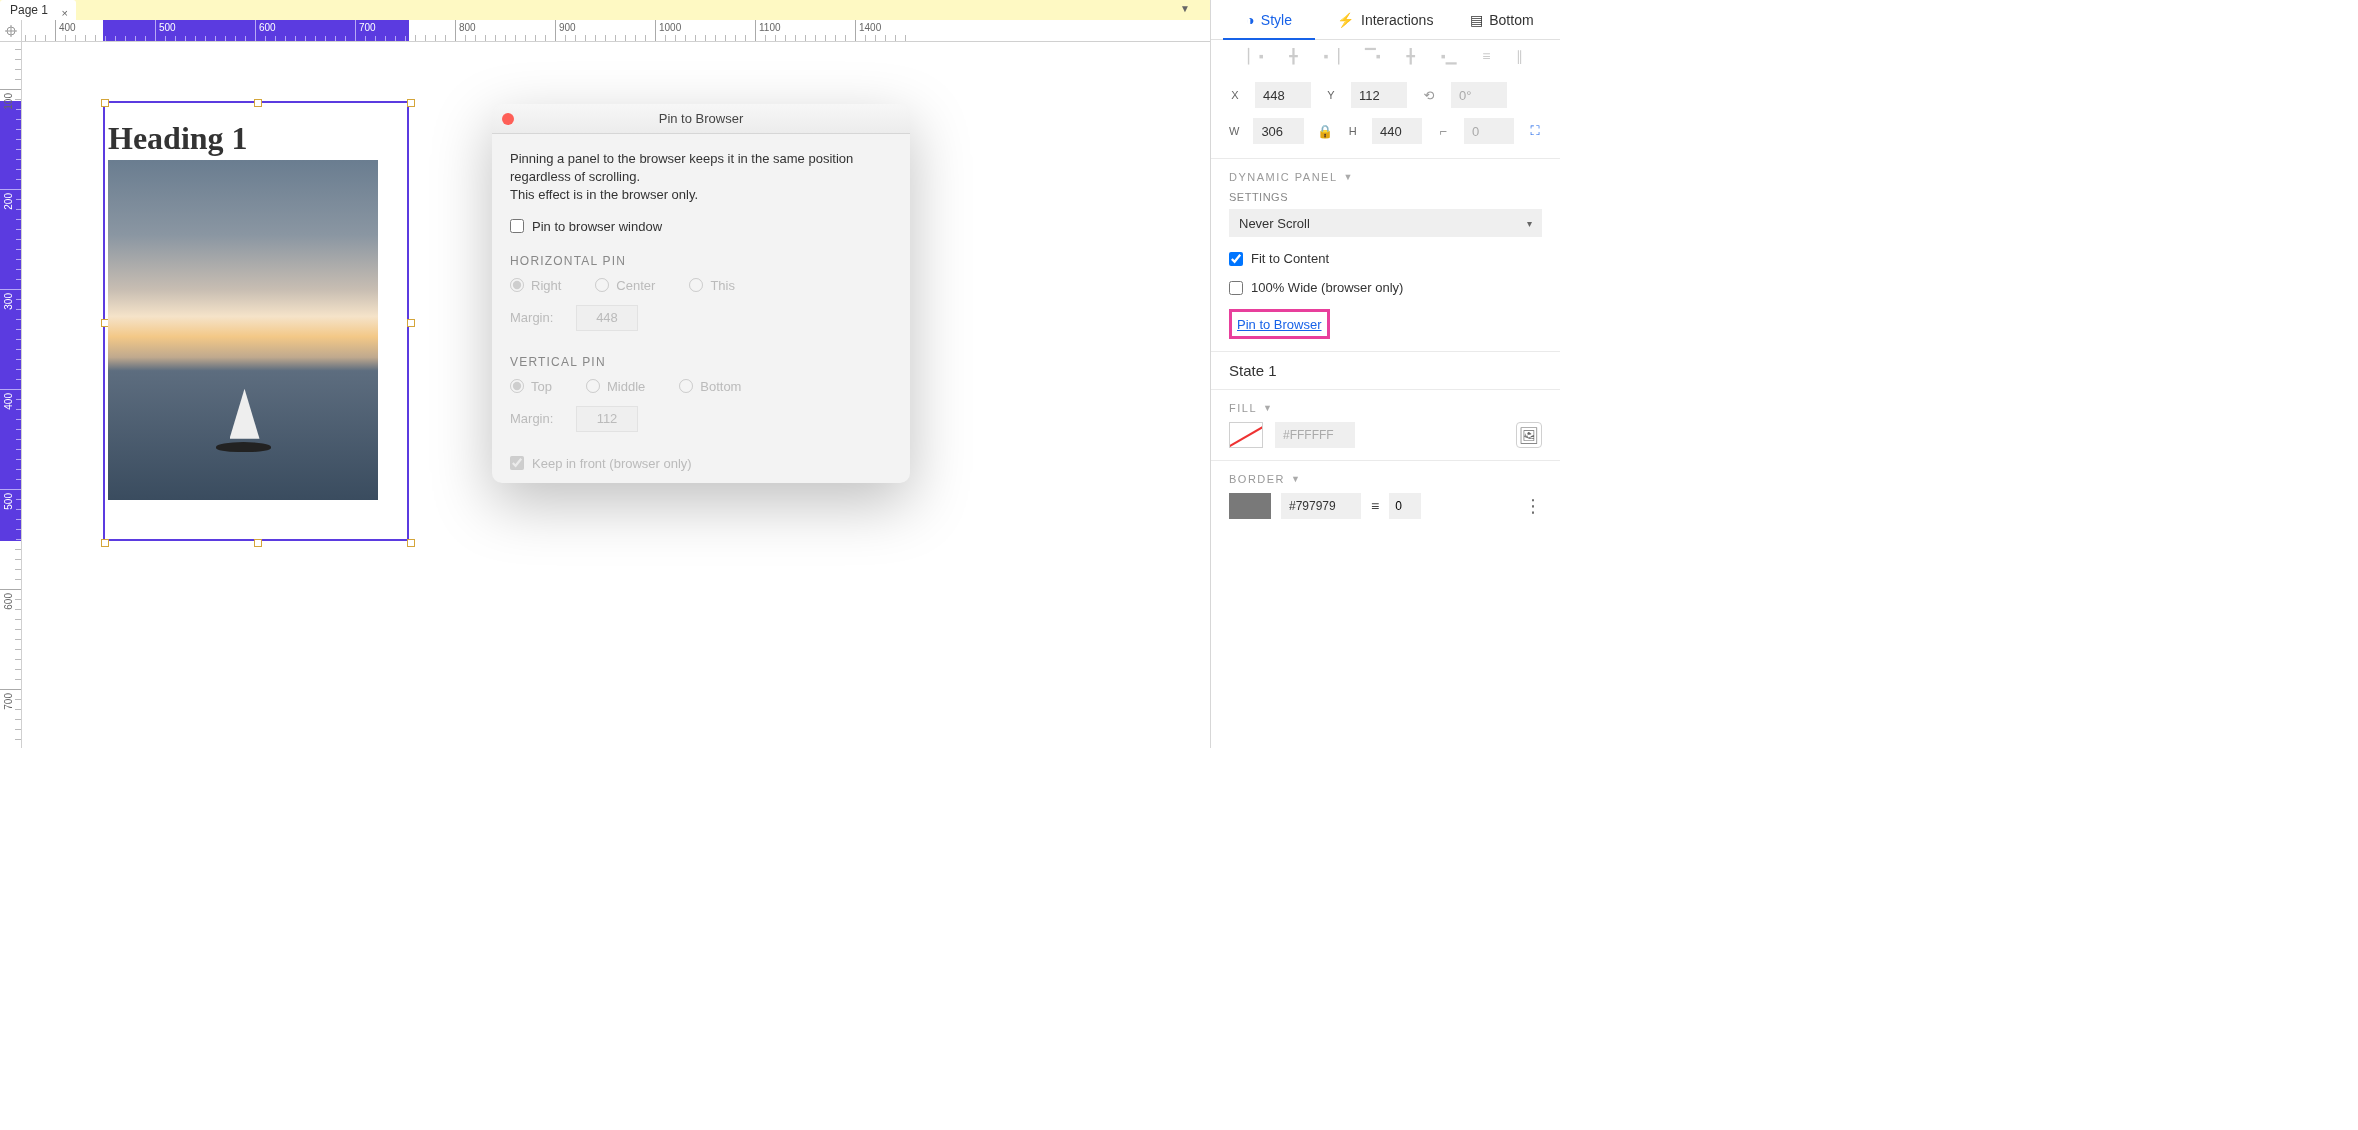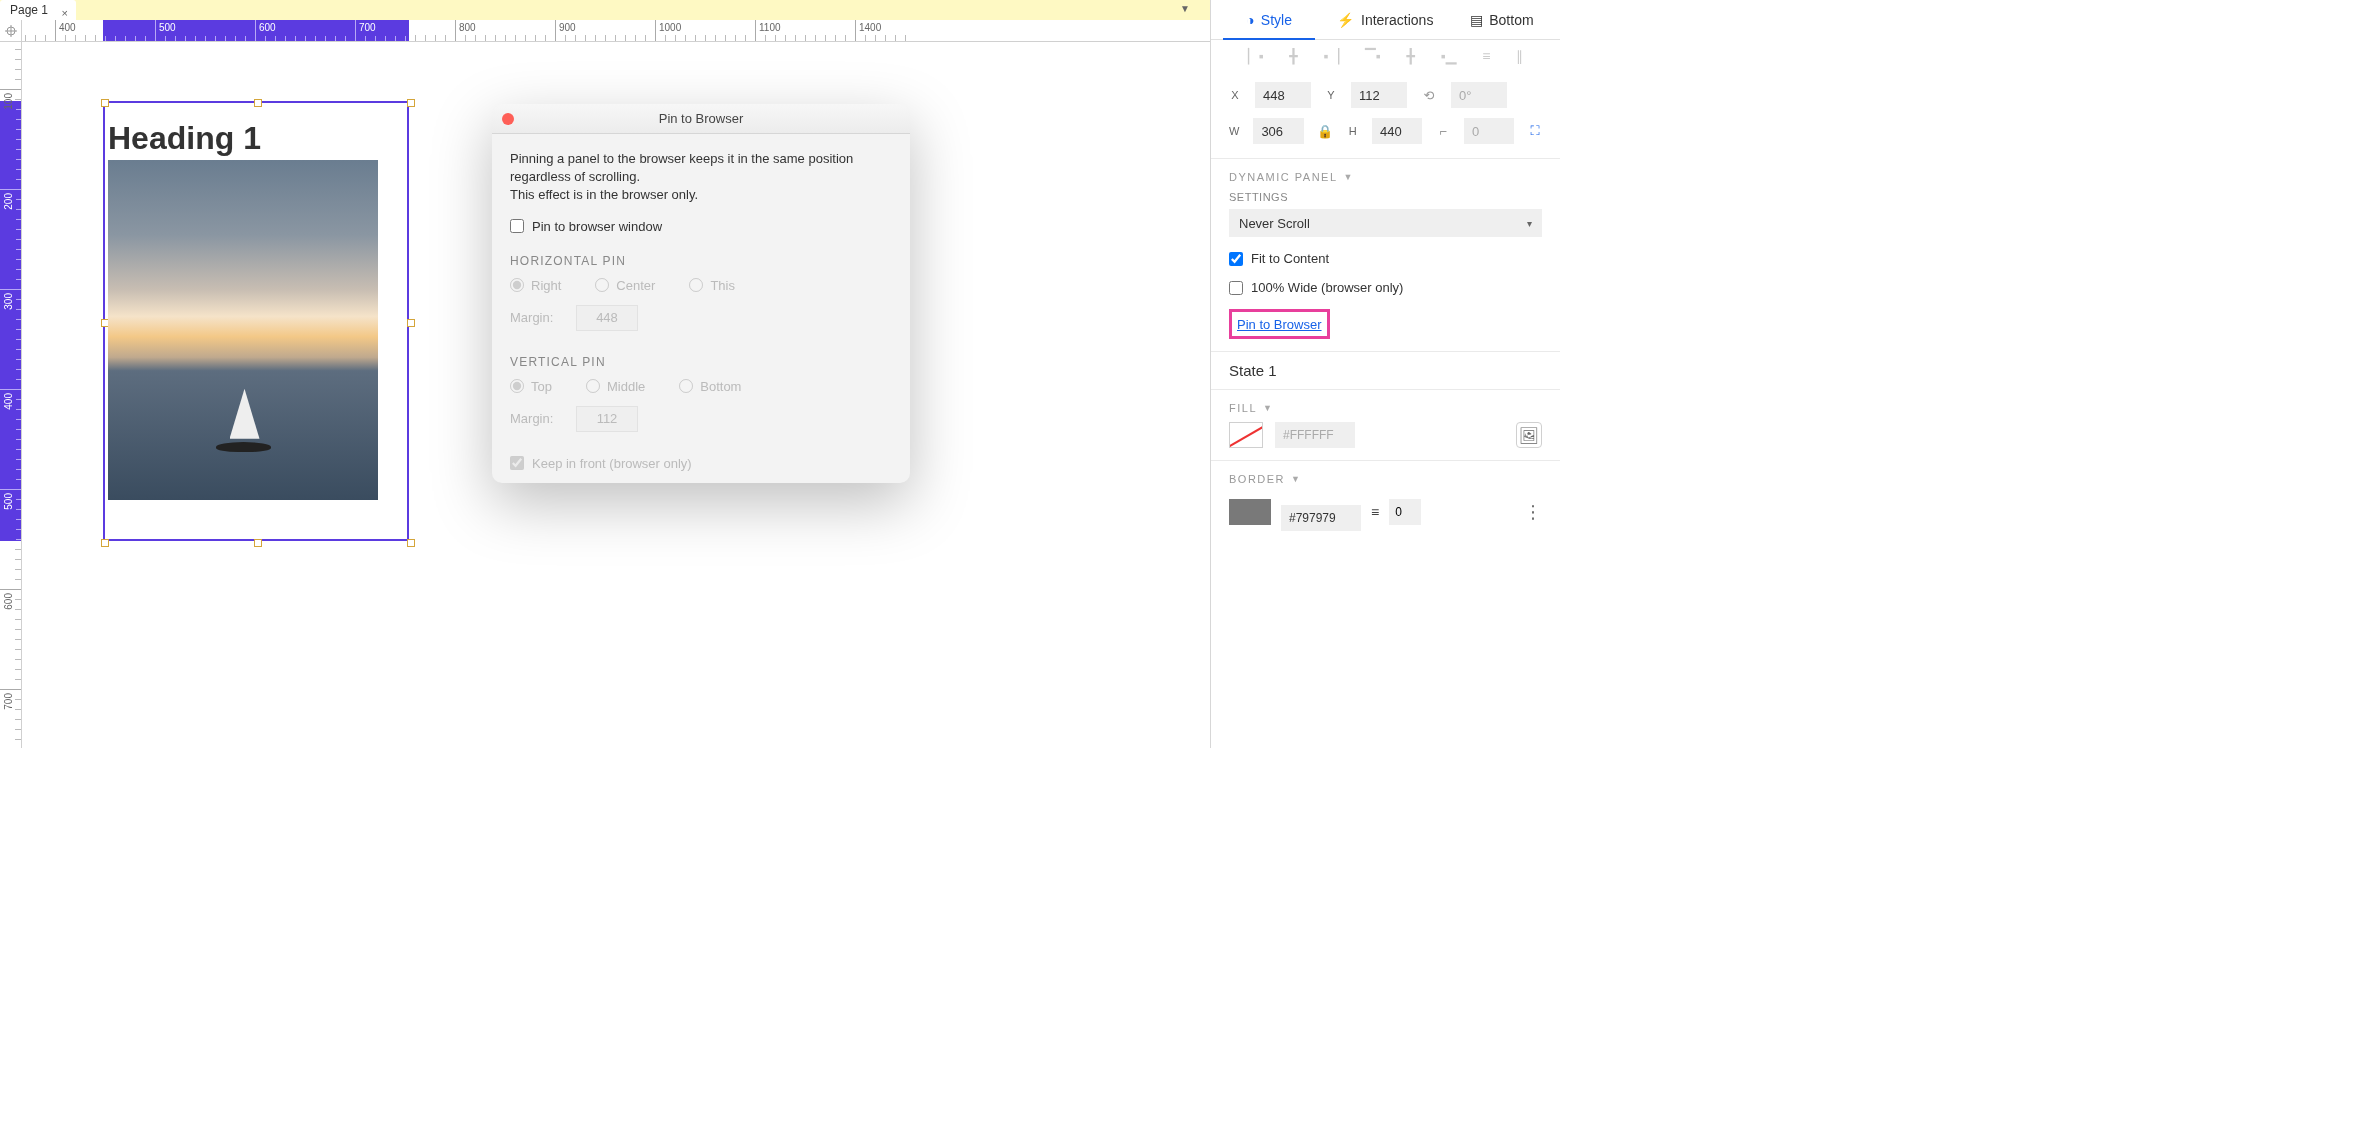--- a/index.html
+++ b/index.html
@@ -88,21 +88,21 @@
 .chkrow { display:flex; align-items:center; gap:8px; margin-top:14px; font-size:13px; color:#333; }
 .chkrow input { width:14px; height:14px; }
 .link-pin { display:inline-block; margin-top:14px; padding:3px 5px; border:3px solid #e83f9c; }
 .link-pin a { color:#1762e8; text-decoration:underline; font-size:13px; }
 .state-h { font-size:15px; color:#333; padding:10px 18px; border-top:1px solid #eaeaea; }
 .fill-row { display:flex; align-items:center; gap:12px; }
 .swatch { width:34px; height:26px; border:1px solid #d0d0d0; background:#fff; position:relative; overflow:hidden; }
 .swatch.none::after { content:""; position:absolute; left:-4px; top:11px; width:46px; height:2px; background:#e33; transform:rotate(-30deg); }
 .swatch.grey { background:#797979; border:none; width:42px; height:26px; }
 .hex { width:80px; height:26px; background:#efefef; display:flex; align-items:center; padding:0 8px; font-size:12px; color:#aaa; }
-.hex.dark { color:#333;margin-top:12px; }
+.hex.dark { color:#333; }
 .fill-sec-right { margin-left:auto; width:26px; height:26px; border:1px solid #d0d0d0; border-radius:4px; display:flex; align-items:center; justify-content:center; color:#666; }
 .border-row { display:flex; align-items:center; gap:10px; }
 .border-row .more { margin-left:auto; color:#666; font-size:18px; }
 .border-row .thick { width:32px; height:26px; background:#efefef; display:flex; align-items:center; padding:0 6px; font-size:12px; }
 .border-row .line-ic { font-size:14px; color:#444; }
 .ruler-corner svg{width:12px;height:12px;}
 </style>
 </head>
 <body>
 
@@ -327,21 +327,21 @@
       <div class="selection" id="sel" style="left: 81px; top: 59px; width: 306px; height: 440px;">
           <div class="handle" style="left: -4px; top: -4px;"></div>
           <div class="handle" style="left: 149px; top: -4px;"></div>
           <div class="handle" style="left: 302px; top: -4px;"></div>
           <div class="handle" style="left: -4px; top: 216px;"></div>
           <div class="handle" style="left: 302px; top: 216px;"></div>
           <div class="handle" style="left: -4px; top: 436px;"></div>
           <div class="handle" style="left: 149px; top: 436px;"></div>
           <div class="handle" style="left: 302px; top: 436px;"></div>
         </div>
-      <div class="heading" id="hd" style="left: 86px; top: 78px;">Heading 1</div>
+      <div class="heading" id="hd" style="left: 86px; top: 78px; font-family: Liberation Serif, serif;">Heading 1</div>
       <div class="image" id="img" style="left: 86px; top: 118px; width: 270px; height: 340px;">
           <div class="boat"></div>
         </div>
 
       <div class="dialog" id="dlg" style="left: 470px; top: 62px;">
         <div class="dlg-titlebar">
           <div class="traffic">
             <span class="r"></span>
           </div>
           <span>Pin to Browser</span>

